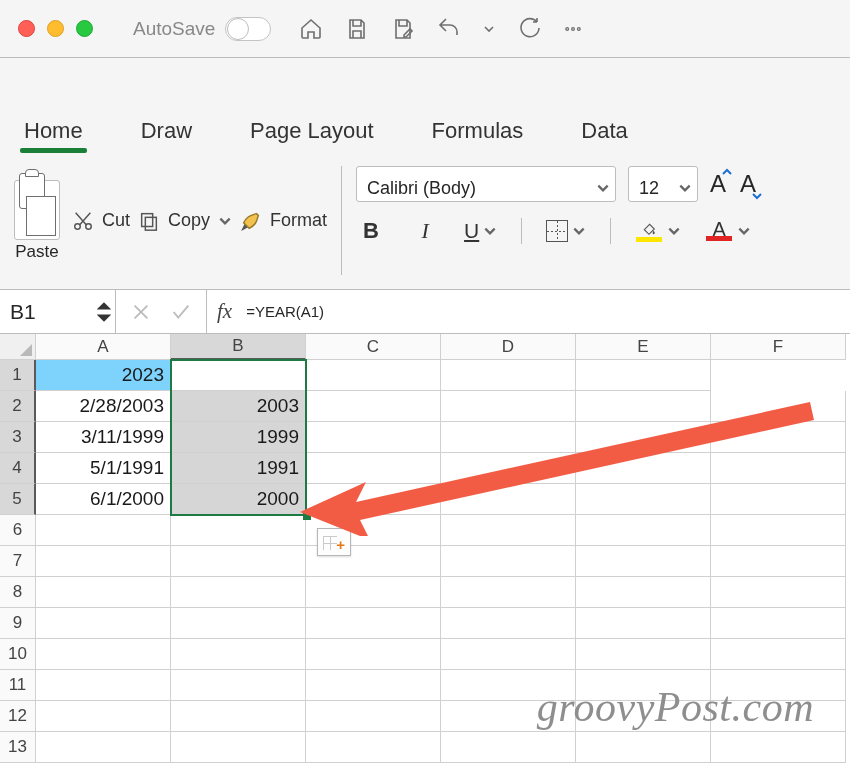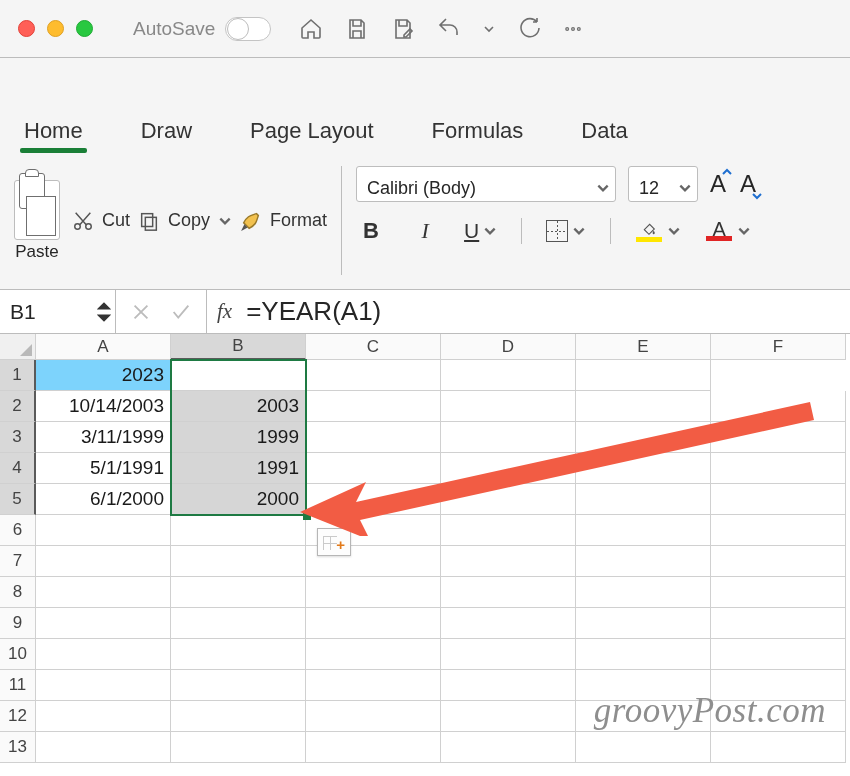--- a/index.html
+++ b/index.html
@@ -82,21 +82,21 @@
   .gs .car-dn{position:absolute;right:-6px;bottom:-3px;width:10px;height:10px;stroke:#1f6fd0;stroke-width:2;fill:none;}
 
   
   .fxbar{display:flex;align-items:stretch;height:44px;border-bottom:1px solid var(--ribbon-sep);}
   .namebox{width:116px;border-right:1px solid var(--ribbon-sep);display:flex;align-items:center;padding:0 4px 0 10px;font-size:21px;gap:40px;}
   .nb-stepper{display:flex;flex-direction:column;gap:0;margin-left:auto;}
   .nb-stepper svg{width:14px;height:12px;stroke:#333;fill:#333;}
   .fx-btns{display:flex;align-items:center;gap:18px;padding:0 14px;border-right:1px solid var(--ribbon-sep);}
   .fx-btns svg{width:22px;height:22px;stroke:#bcbcbc;fill:none;stroke-width:2;}
   .fx-label{font-style:italic;font-family:"Times New Roman",serif;font-size:21px;color:#444;padding:0 10px;display:flex;align-items:center;}
-  .formula{flex:1;display:flex;align-items:center;font-size:26px;padding:0 4px;}
+  .formula{flex:1;display:flex;align-items:center;font-size:15px;padding:0 4px;}
 
   
   .sheet{position:relative;}
   .cols{display:grid;grid-template-columns:36px repeat(6,135px);}
   .all-sel{height:26px;border-right:1px solid var(--grid);border-bottom:1px solid var(--grid);background:#f0f0f0;position:relative;}
   .all-sel::after{content:"";position:absolute;right:3px;bottom:3px;width:0;height:0;border-right:12px solid #b9b9b9;border-top:12px solid transparent;}
   .colh{height:26px;border-right:1px solid var(--grid);border-bottom:1px solid var(--grid);background:#fafafa;display:flex;align-items:center;justify-content:center;font-size:17px;color:#444;cursor:pointer;}
   .colh.sel{background:#d8d8d8;border-bottom:2px solid #5a5a5a;}
   .row{display:grid;grid-template-columns:36px repeat(6,135px);}
   .rowh{height:31px;border-right:1px solid var(--grid);border-bottom:1px solid var(--grid);background:#fafafa;display:flex;align-items:center;justify-content:center;font-size:17px;color:#444;cursor:pointer;}
@@ -113,21 +113,21 @@
     linear-gradient(#999,#999) left/1px 100% no-repeat,
     linear-gradient(#999,#999) top/100% 1px no-repeat,
     linear-gradient(#999,#999) center/1px 100% no-repeat,
     linear-gradient(#999,#999) center/100% 1px no-repeat;
     position:absolute;left:5px;top:7px;opacity:.5;}
   .autofill-pop .plus{position:absolute;right:5px;bottom:5px;color:#e27a1a;font-size:15px;font-weight:800;line-height:10px;}
 
   
   .arrow{position:absolute;pointer-events:none;}
 
-  .watermark{position:absolute;right:24px;bottom:32px;font-family:"Times New Roman",Georgia,serif;font-style:italic;font-size:35px;color:#8e8e8e;letter-spacing:.5px;}
+  .watermark{position:absolute;right:36px;bottom:32px;font-family:"Times New Roman",Georgia,serif;font-style:italic;font-size:42px;color:#8e8e8e;letter-spacing:.5px;}
 </style>
 </head>
 <body>
 
 <div class="chrome">
   <div class="traffic">
     <div class="dot red"></div>
     <div class="dot yellow"></div>
     <div class="dot green"></div>
   </div>
@@ -322,21 +322,21 @@
       <div class="row">
         <div class="rowh sel">1</div>
         <div class="cell active">2023</div>
         <div class="cell"></div>
         <div class="cell"></div>
         <div class="cell"></div>
         <div class="cell"></div>
       </div>
       <div class="row">
         <div class="rowh sel">2</div>
-        <div class="cell">10/14/2003</div>
+        <div class="cell">2/28/2003</div>
         <div class="cell selrange">2003</div>
         <div class="cell"></div>
         <div class="cell"></div>
         <div class="cell"></div>
         <div class="cell"></div>
       </div>
       <div class="row">
         <div class="rowh sel">3</div>
         <div class="cell">3/11/1999</div>
         <div class="cell selrange">1999</div>

